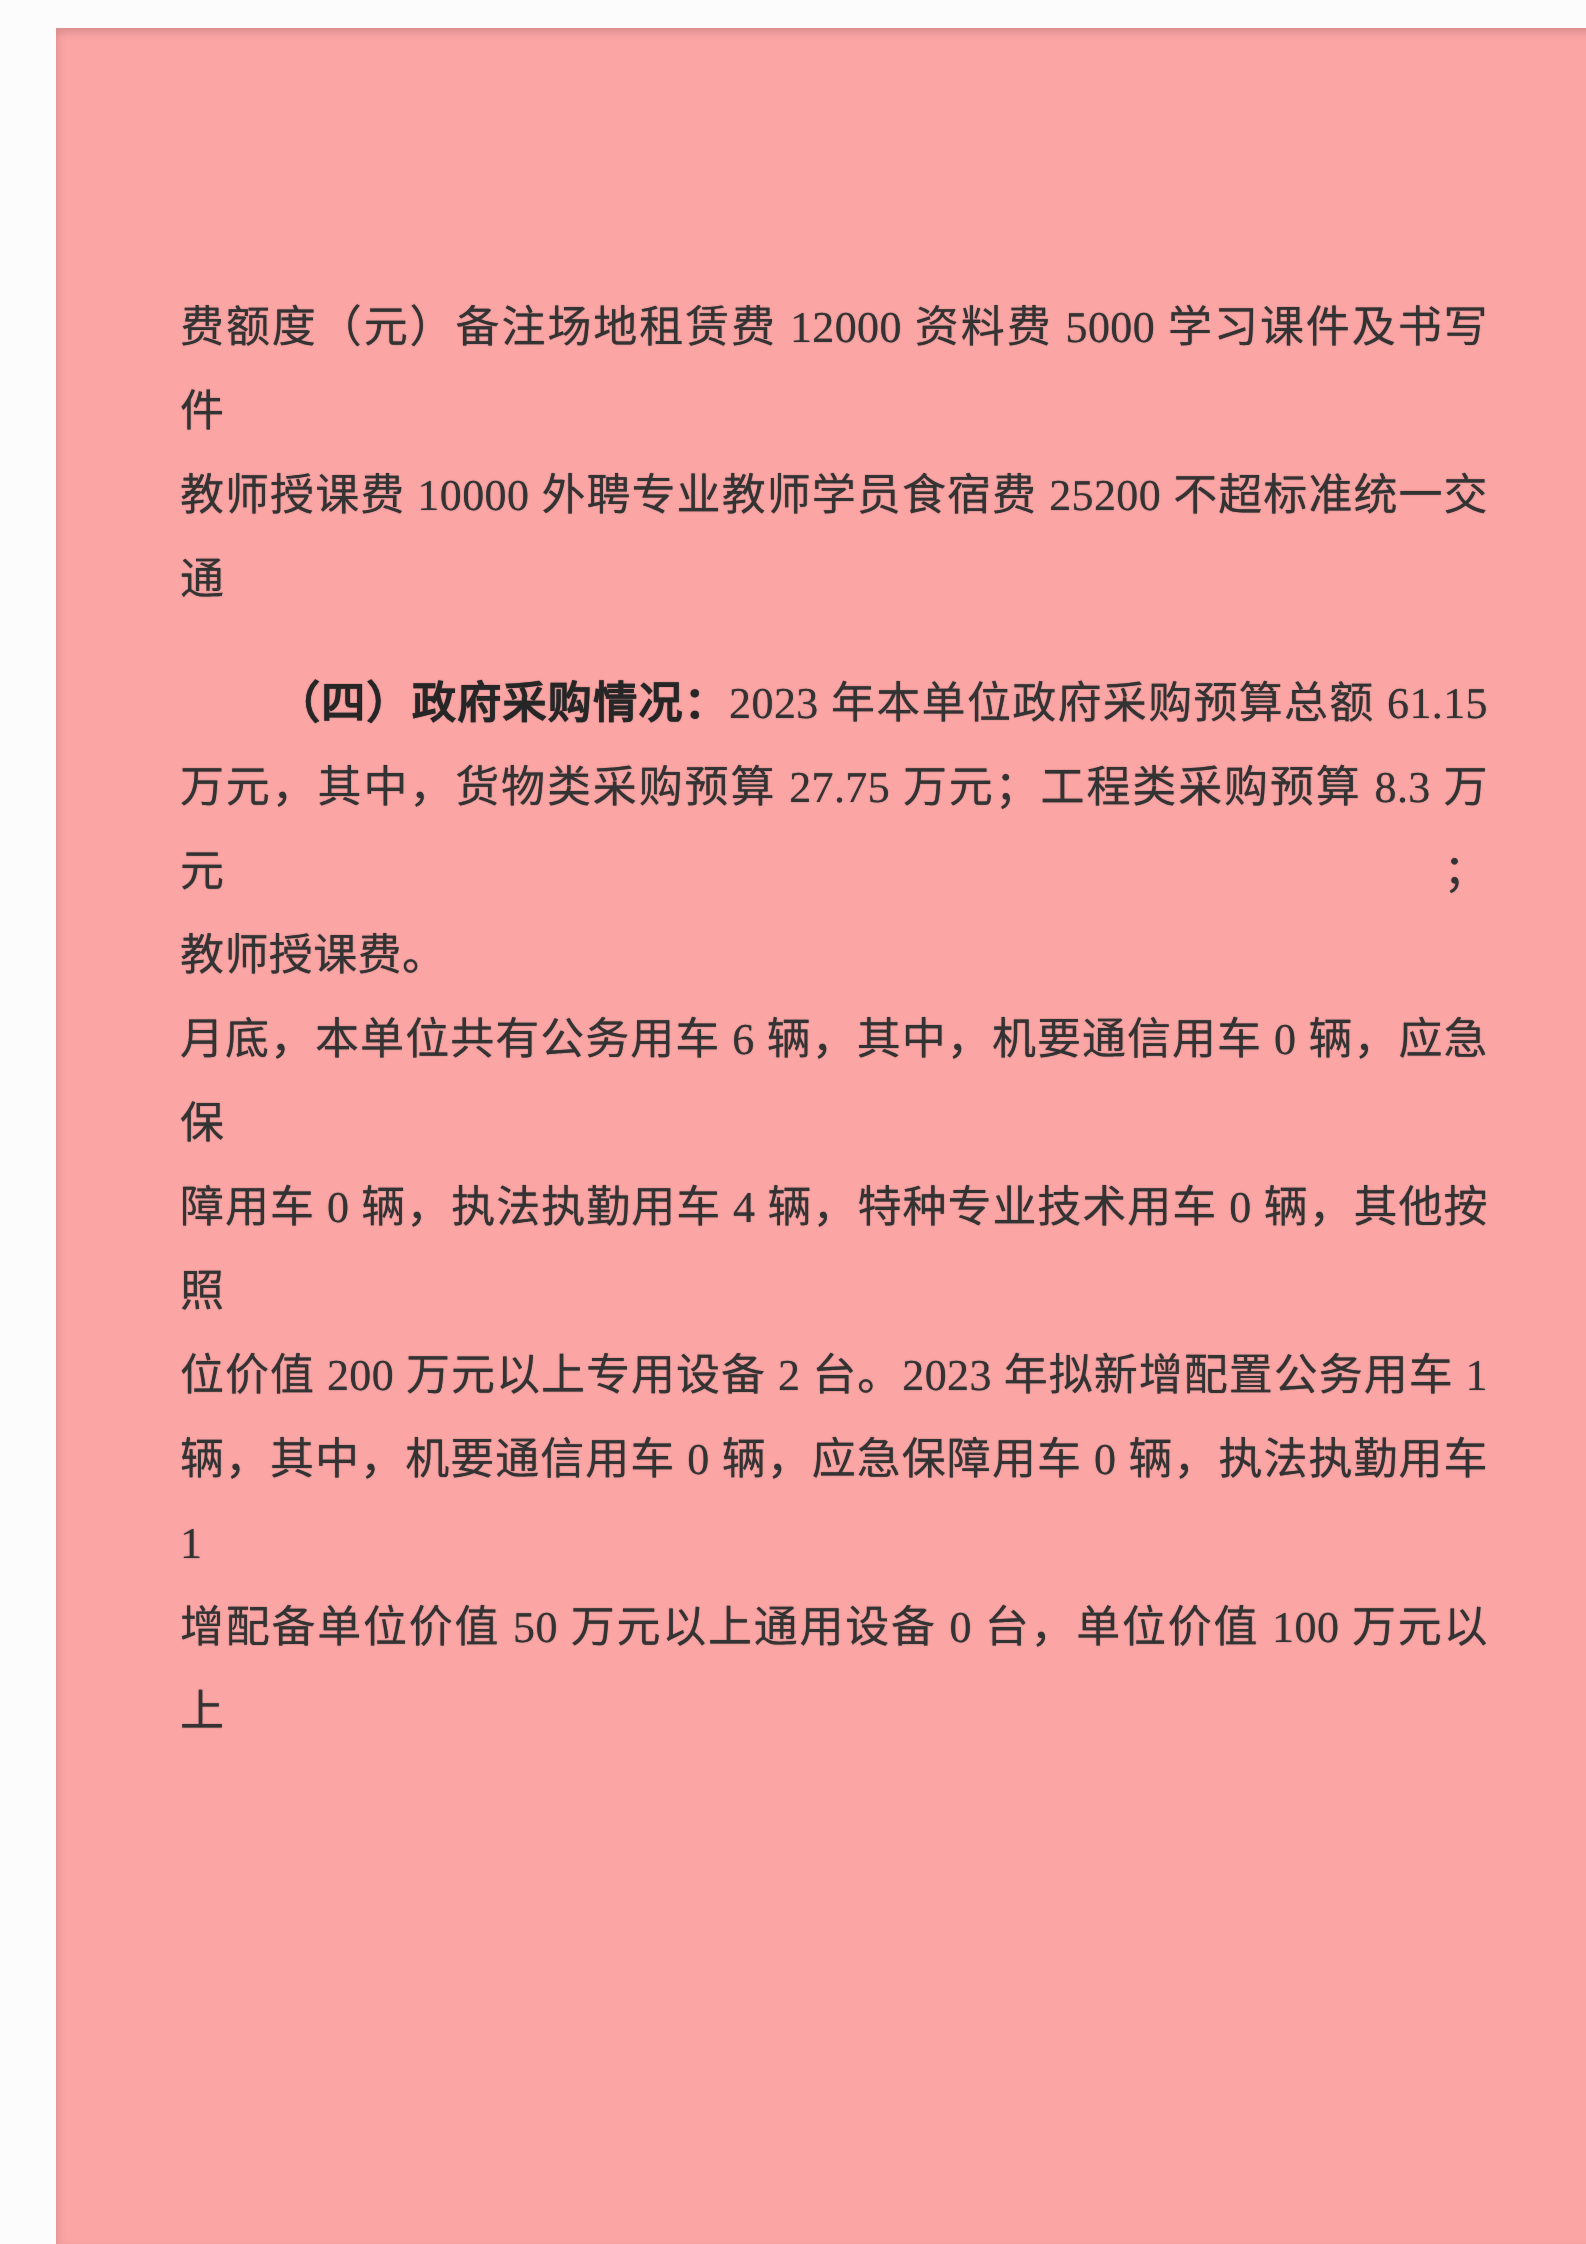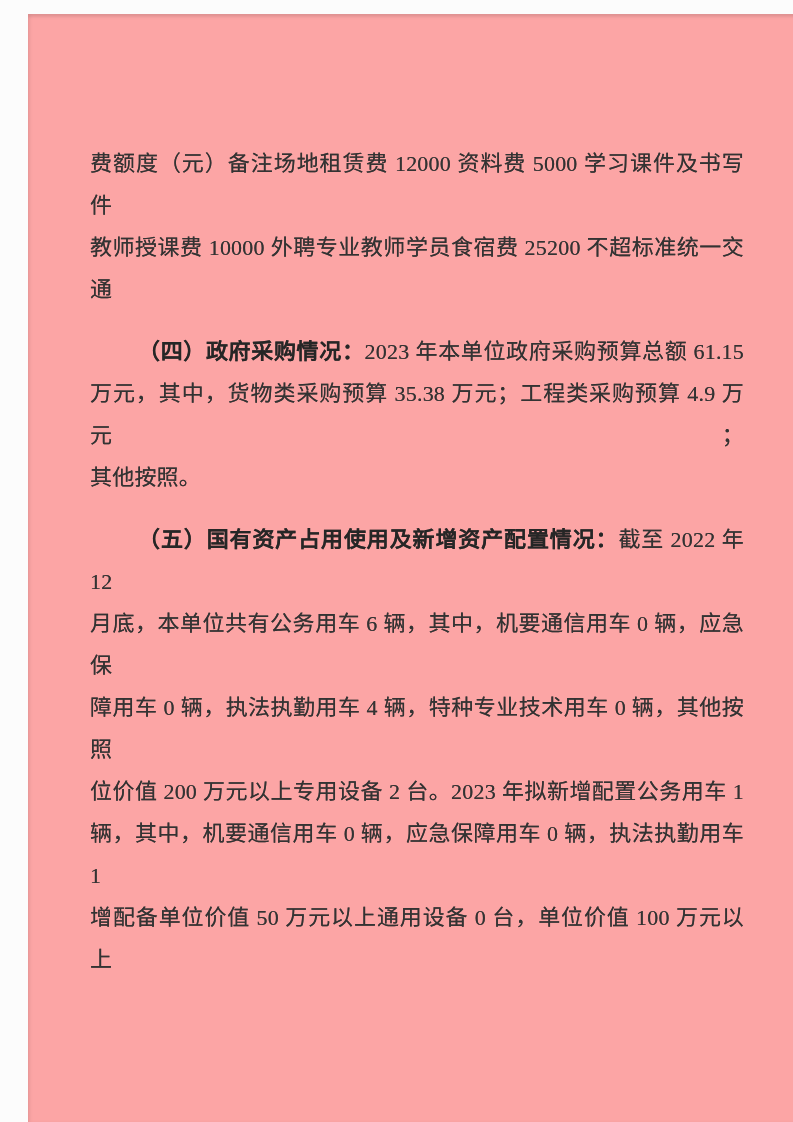--- a/index.html
+++ b/index.html
@@ -60,25 +60,24 @@
 
 <div class="canvas">
   <div class="page">
     <div class="content">
         <div class="block">
           <div class="line j"><span>费额度（元）备注场地租赁费 12000 资料费 5000 学习课件及书写件</span></div>
           <div class="line j"><span>教师授课费 10000 外聘专业教师学员食宿费 25200 不超标准统一交通</span></div>
         </div>
         <div class="block">
           <div class="line j ind"><span class="b">（四）政府采购情况：</span><span>2023 年本单位政府采购预算总额 61.15</span></div>
-          <div class="line j"><span>万元，其中，货物类采购预算 35.38 万元；工程类采购预算 4.9 万元；</span></div>
-          <div class="line"><span>其他按照。</span></div>
+          <div class="line j"><span>万元，其中，货物类采购预算 27.75 万元；工程类采购预算 8.3 万元；</span></div>
+          <div class="line"><span>教师授课费。</span></div>
         </div>
         <div class="block">
-          <div class="line j ind"><span class="b">（五）国有资产占用使用及新增资产配置情况：</span><span>截至 2022 年 12</span></div>
           <div class="line j"><span>月底，本单位共有公务用车 6 辆，其中，机要通信用车 0 辆，应急保</span></div>
           <div class="line j"><span>障用车 0 辆，执法执勤用车 4 辆，特种专业技术用车 0 辆，其他按照</span></div>
           <div class="line j"><span>位价值 200 万元以上专用设备 2 台。2023 年拟新增配置公务用车 1</span></div>
           <div class="line j"><span>辆，其中，机要通信用车 0 辆，应急保障用车 0 辆，执法执勤用车 1</span></div>
           <div class="line j"><span>增配备单位价值 50 万元以上通用设备 0 台，单位价值 100 万元以上</span></div>
         </div>
       </div>
   </div>
 </div>
 

